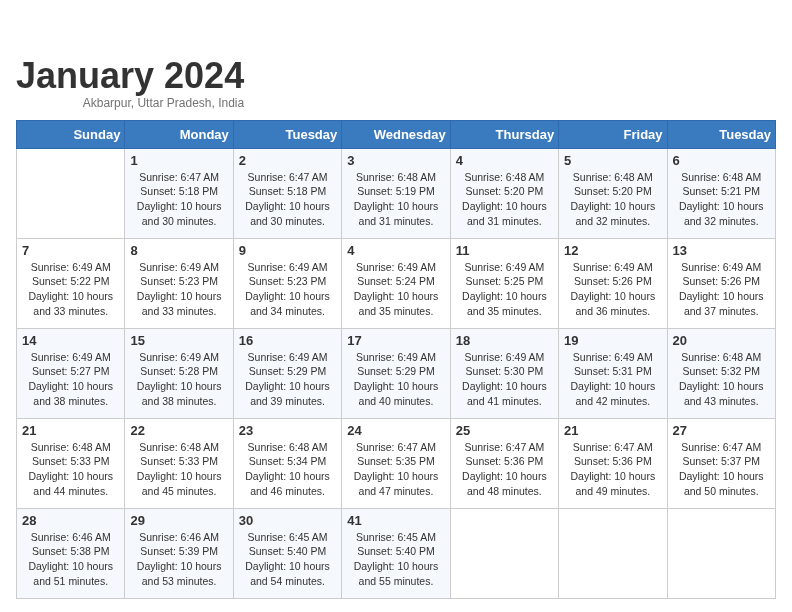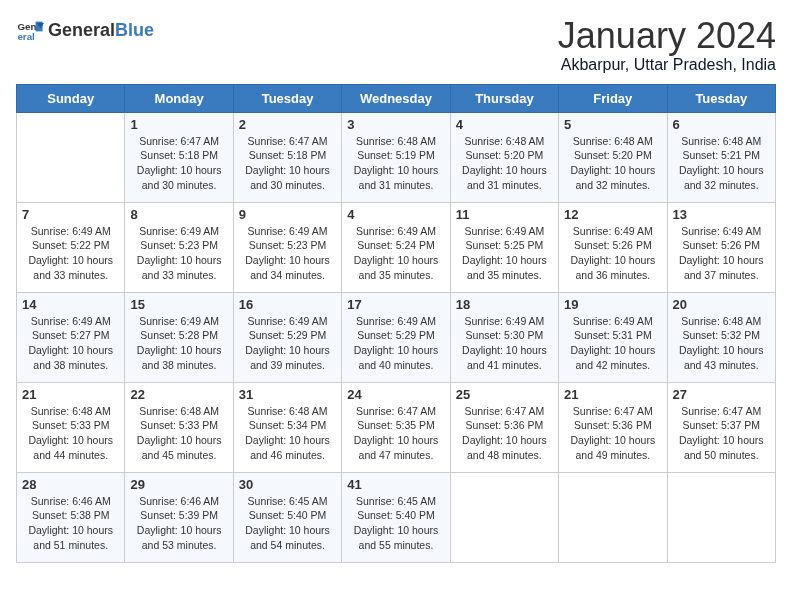--- a/index.html
+++ b/index.html
@@ -23,40 +23,41 @@
     }
     .logo-icon {
       width: 28px;
       height: 28px;
     }
     .title-area {
       text-align: right;
     }
     .month-title {
       font-size: 36px;
-      font-weight: normal;
+      font-weight: bold;
       color: #333;
       line-height: 1.1;
+      margin-top: 40px;
     }
     .location-title {
-      font-size: 16px;
-      color: #0f172a;
+      font-size: 12px;
+      color: #737373;
     }
     .calendar-table {
       width: 100%;
       border-collapse: collapse;
       table-layout: fixed;
     }
     .calendar-table thead tr th {
       background-color: #3a7abf;
       color: #fff;
       font-size: 13px;
       font-weight: bold;
       padding: 6px 4px;
-      text-align: center;
+      text-align: right;
       border: 1px solid #2e6aad;
     }
     .calendar-table tbody tr td {
       border: 1px solid #ccc;
       vertical-align: top;
       padding: 4px 5px;
       font-size: 11px;
       color: #333;
       min-height: 80px;
       height: 90px;
@@ -84,33 +85,20 @@
       background-color: #fff;
     }
     .empty-cell {
       background-color: inherit !important;
     }
   </style>
 </head>
 <body>
 
 <div class="header-area">
-  <div class="logo">
-    <svg class="logo-icon" viewBox="0 0 40 40" xmlns="http://www.w3.org/2000/svg">
-      <text x="2" y="20" font-size="14" font-weight="bold" fill="#333">Gen</text>
-      <text x="2" y="34" font-size="14" font-weight="bold" fill="#3a7abf">eral</text>
-      <polygon points="28,8 38,8 38,22 28,22" fill="#3a7abf"></polygon>
-      <polygon points="30,10 40,10 35,18" fill="#1a5a9f"></polygon>
-    </svg>
-    <div>
-      <div>
-        <span style="font-size:18px;font-weight:bold;color:#333;">General</span><span style="font-size:18px;font-weight:bold;color:#3a7abf;">Blue</span>
-      </div>
-    </div>
-  </div>
   <div class="title-area">
     <div class="month-title">January 2024</div>
     <div class="location-title">Akbarpur, Uttar Pradesh, India</div>
   </div>
 </div>
 
 <table class="calendar-table">
   <thead>
     <tr>
     <th>Sunday</th>
@@ -213,21 +201,21 @@
       <tr>
         <td>
           <span class="day-number">21</span>
           <div class="day-detail">Sunrise: 6:48 AM<br>Sunset: 5:33 PM<br>Daylight: 10 hours and 44 minutes.</div>
         </td>
         <td>
           <span class="day-number">22</span>
           <div class="day-detail">Sunrise: 6:48 AM<br>Sunset: 5:33 PM<br>Daylight: 10 hours and 45 minutes.</div>
         </td>
         <td>
-          <span class="day-number">31</span>
+          <span class="day-number">23</span>
           <div class="day-detail">Sunrise: 6:48 AM<br>Sunset: 5:34 PM<br>Daylight: 10 hours and 46 minutes.</div>
         </td>
         <td>
           <span class="day-number">24</span>
           <div class="day-detail">Sunrise: 6:47 AM<br>Sunset: 5:35 PM<br>Daylight: 10 hours and 47 minutes.</div>
         </td>
         <td>
           <span class="day-number">25</span>
           <div class="day-detail">Sunrise: 6:47 AM<br>Sunset: 5:36 PM<br>Daylight: 10 hours and 48 minutes.</div>
         </td>

